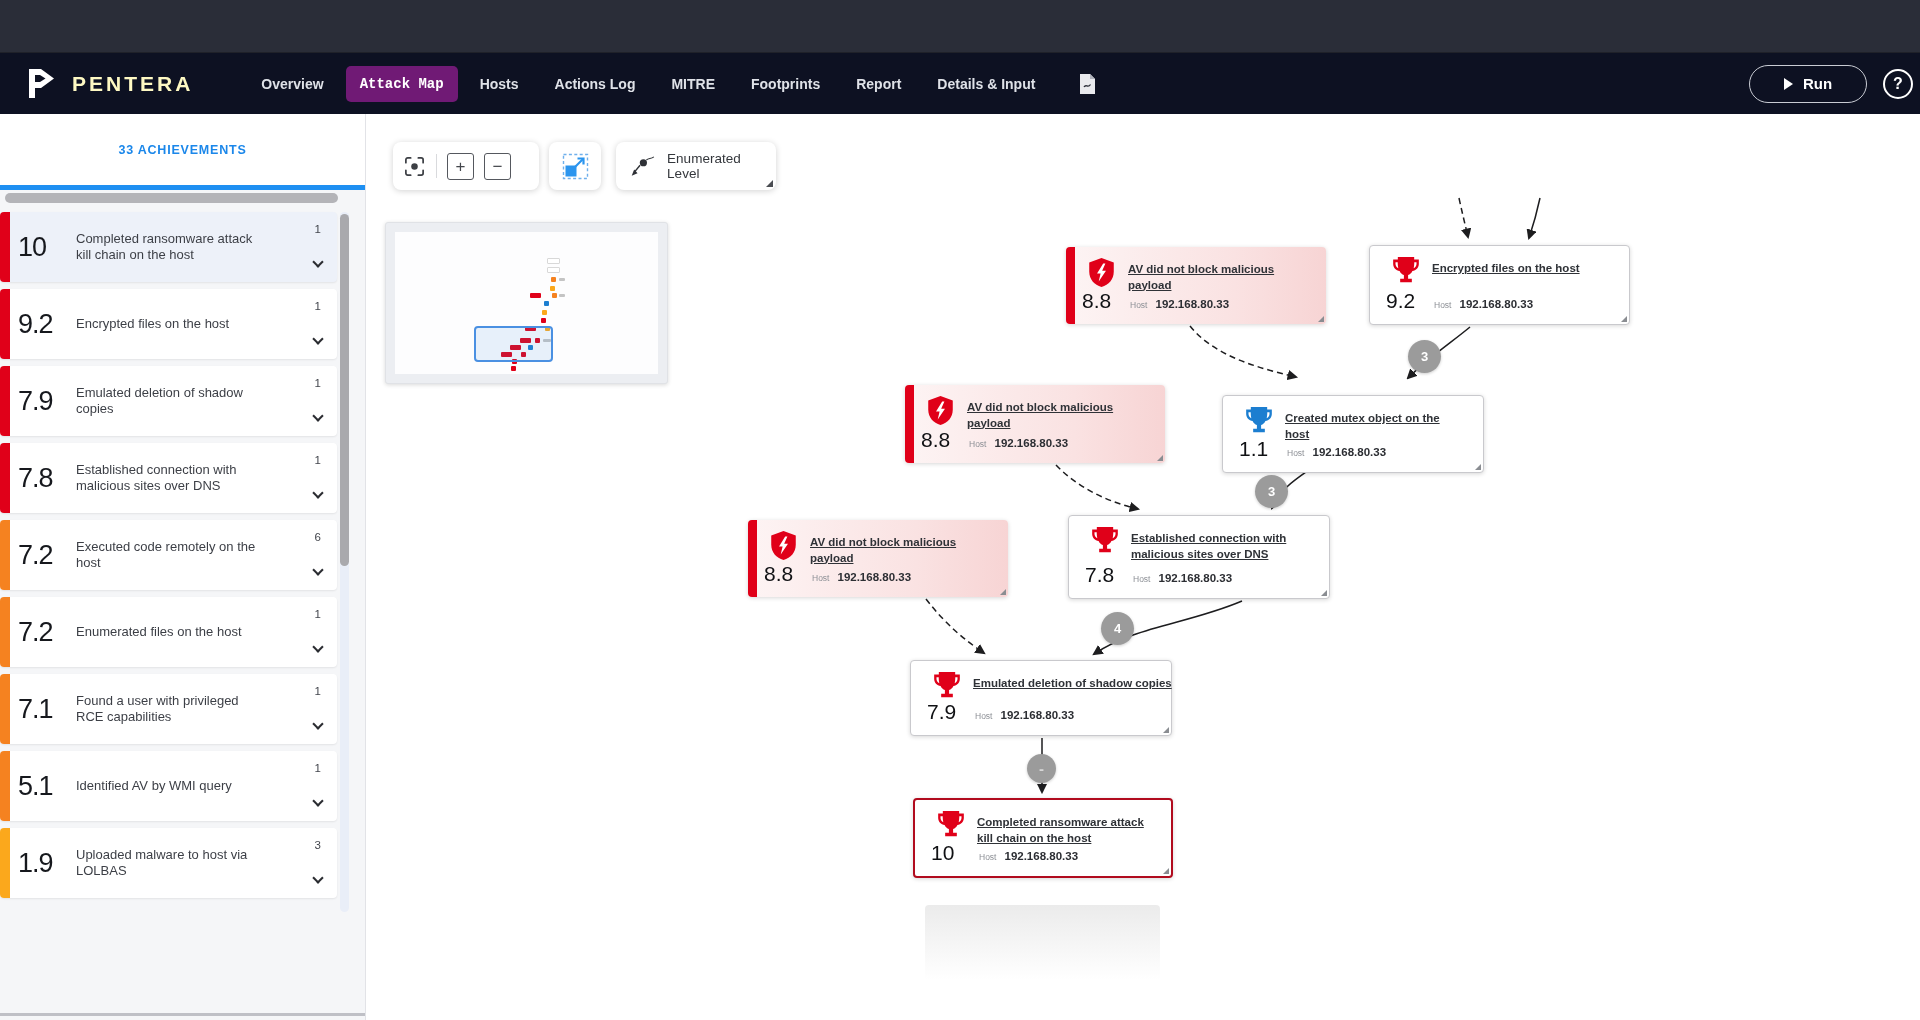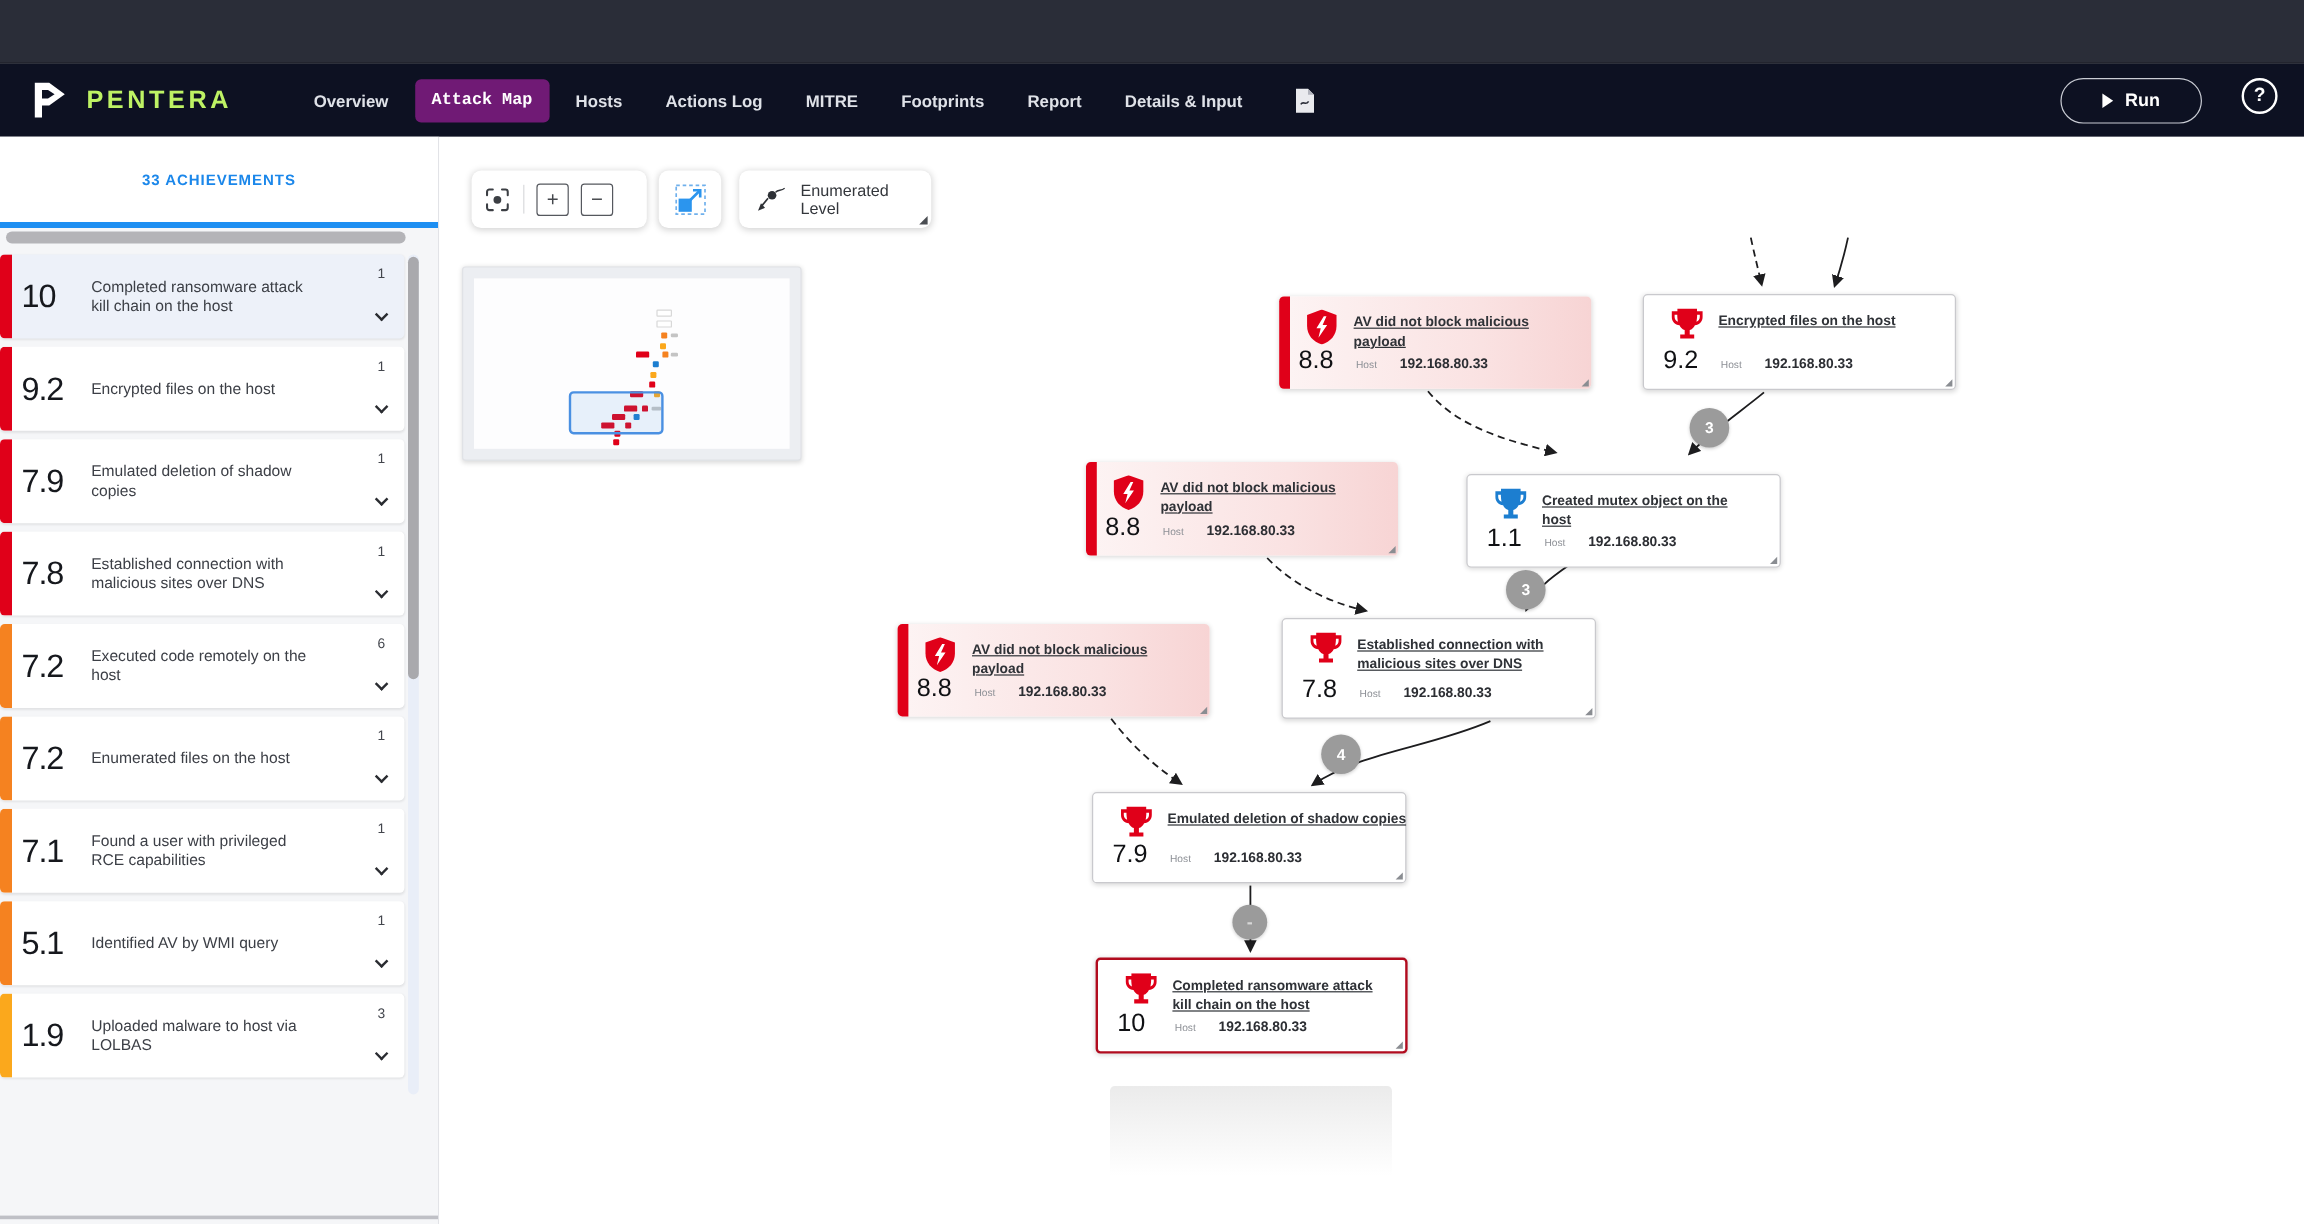--- a/index.html
+++ b/index.html
@@ -4,26 +4,26 @@
 <style>
   * { margin:0; padding:0; box-sizing:border-box; }
   html,body { width:1920px; height:1020px; overflow:hidden; font-family:"Liberation Sans", sans-serif; background:#fff; }
 
   
   .chrome { height:53px; background:#2a2d38; border-bottom:1px solid #1f2129; }
 
   
   .navbar { height:61px; background:#0d1122; display:flex; align-items:center; padding:0 24px; position:relative; }
   .brand { display:flex; align-items:center; gap:12px; margin-right:54px; cursor:pointer; }
-  .brand-text { color:#bef264; font-size:21px; font-weight:800; letter-spacing:3px; }
+  .brand-text { color:#fef9c3; font-size:21px; font-weight:800; letter-spacing:3px; }
   .nav-menu { display:flex; align-items:center; gap:8px; }
   .nav-item { color:#dfe2e8; font-size:14px; font-weight:700; padding:10px 14px; border-radius:5px; cursor:pointer; white-space:nowrap; }
   .nav-item.active { background:#701a75; color:#fff;font-family:Liberation Mono, monospace; }
   .pdf-btn { margin-left:22px; cursor:pointer; display:flex; align-items:center; }
-  .nav-right { position:absolute; right:22px; display:flex; align-items:flex-start; gap:33px; }
+  .nav-right { position:absolute; right:7px; display:flex; align-items:center; gap:16px; }
   .run-btn { width:118px; height:38px; border:1.5px solid #c9ccd4; border-radius:19px; display:flex; align-items:center; justify-content:center; gap:10px; cursor:pointer; }
   .run-play { width:0; height:0; border-left:9px solid #fff; border-top:6px solid transparent; border-bottom:6px solid transparent; }
   .run-label { color:#fff; font-size:15px; font-weight:700; }
   .help-btn { width:30px; height:30px; border:2.5px solid #fff; border-radius:50%; color:#fff; font-size:16px; font-weight:700; display:flex; align-items:center; justify-content:center; cursor:pointer; }
 
   
   .content { display:flex; height:906px; }
   .sidebar { width:366px; background:#f5f6f8; border-right:1px solid #e2e3e7; position:relative; }
   .canvas  { flex:1; background:#fff; position:relative; }
 
@@ -66,21 +66,21 @@
 
   
   .node { position:absolute; border-radius:4px; box-shadow:0 1px 4px rgba(0,0,0,.16); cursor:pointer; }
   .node.shield-node { background:linear-gradient(90deg,#fdf4f4 0%,#fae2e2 65%,#f7d4d4 100%); }
   .node.trophy-node { background:#fff; border:1px solid #c9c9cd; }
   .node.selected { border:2px solid #b10b1e; }
   .node-bar { position:absolute; left:0; top:0; width:9px; height:100%; background:#e00019; border-radius:4px 0 0 4px; }
   .node-icon { position:absolute; left:22px; top:11px; }
   .node-title { position:absolute; left:62px; top:15px; width:168px; font-size:11.5px; font-weight:700; color:#2f3237; line-height:1.35;text-decoration:underline; }
   .node-score { position:absolute; left:16px; bottom:11px; font-size:21px; font-weight:400; color:#101114; }
-  .node-host { position:absolute; left:64px; bottom:14px; display:flex; align-items:baseline; gap:19px; }
+  .node-host { position:absolute; left:64px; bottom:14px; display:flex; align-items:baseline; gap:8px; }
   .host-label { font-size:8.5px; color:#8d9096; }
   .host-value { font-size:11.5px; font-weight:700; color:#2c2e33; }
   .node-corner { position:absolute; right:2px; bottom:2px; width:0; height:0; border-left:6px solid transparent; border-bottom:6px solid #8a8d92; }
 
   .badge { position:absolute; width:33px; height:33px; border-radius:50%; background:#9b9b9b; color:#fff; font-size:13px; font-weight:700; display:flex; align-items:center; justify-content:center; cursor:pointer; box-shadow:0 1px 3px rgba(0,0,0,.2); }
   .badge.minus { width:29px; height:29px; color:#d7d7d7; font-size:15px; }
 
   .fade-rect { position:absolute; left:559px; top:791px; width:235px; height:88px; background:linear-gradient(180deg,#ebebeb 0%, rgba(255,255,255,0) 85%); border-radius:4px; }
 
   .arrows { position:absolute; left:0; top:0; width:1554px; height:906px; pointer-events:none; }

